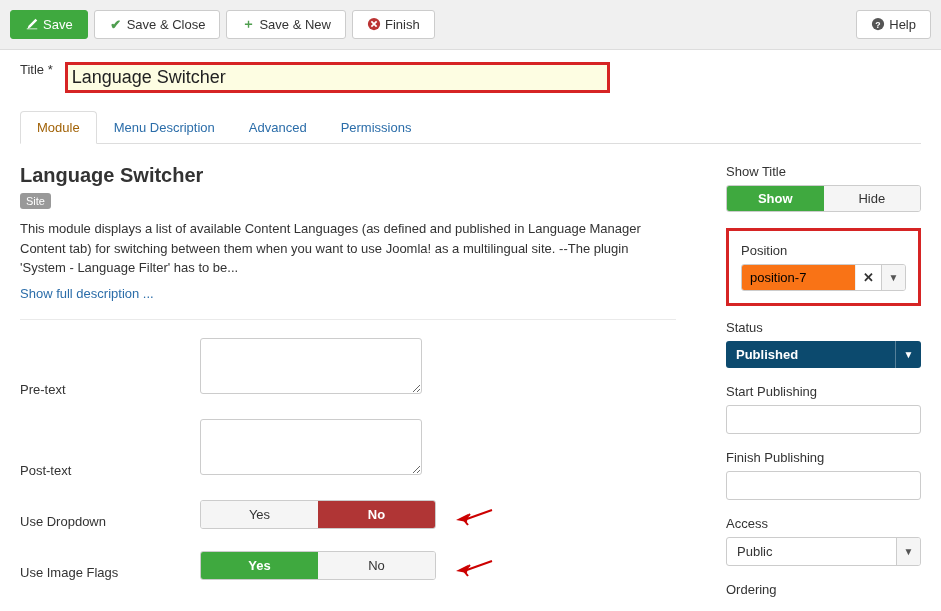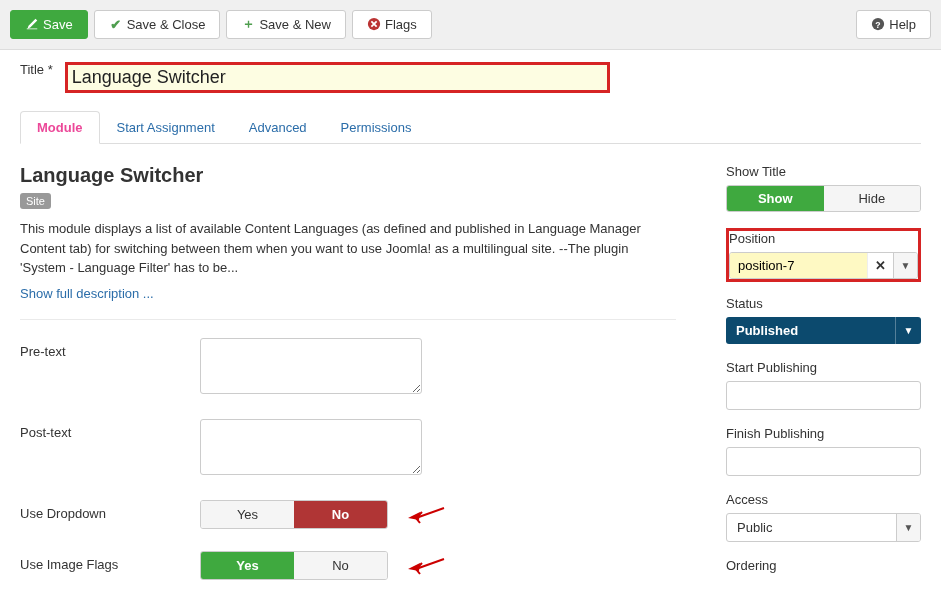--- a/index.html
+++ b/index.html
@@ -16,55 +16,55 @@
     
     .content { padding: 12px 20px 30px; }
     
     .title-row { display: flex; align-items: flex-start; gap: 12px; margin-bottom: 18px; }
     .title-label { font-size: 13px; }
     .title-input-wrap { border: 3px solid #d62424; background: #fdfde2; padding: 2px 4px; flex: 0 0 545px; }
     .title-input { border: none; background: transparent; font-size: 18px; width: 100%; outline: none; color: #222; }
     
     .tabs { display: flex; border-bottom: 1px solid #ddd; margin-bottom: 20px; }
     .tab { padding: 8px 16px; color: #2b6da9; cursor: pointer; border: 1px solid transparent; border-bottom: none; margin-bottom: -1px; }
-    .tab.active { color: #ec4899; border-color: #ddd; border-bottom: 1px solid #fff; border-radius: 4px 4px 0 0; background: #fff; font-weight: bold; }
+    .tab.active { color: #a16207; border-color: #ddd; border-bottom: 1px solid #fff; border-radius: 4px 4px 0 0; background: #fff; }
     
     .columns { display: flex; gap: 50px; }
     .col-left { flex: 1; }
     .col-right { width: 195px; }
     
     .section-heading { font-size: 20px; font-weight: bold; margin-bottom: 6px; }
     .badge-site { display: inline-block; background: #999; color: #fff; font-size: 11px; padding: 2px 6px; border-radius: 3px; margin-bottom: 10px; }
     .desc-text { font-size: 13px; color: #333; line-height: 1.5; margin-bottom: 8px; }
     .link { color: #2b6da9; cursor: pointer; font-size: 13px; }
     
     .divider { border-top: 1px solid #eaeaea; margin: 18px 0; }
     
-    .form-row { display: flex; align-items: flex-start; margin-bottom: 22px; }
+    .form-row { display: flex; align-items: flex-end; margin-bottom: 22px; }
     .form-label { width: 180px; font-size: 13px; padding-top: 6px; }
     .form-control { }
     textarea.txt { width: 222px; height: 56px; border: 1px solid #ccc; border-radius: 3px; resize: both; padding: 4px; font-family: inherit; }
     
-    .btngroup { display: flex; width: 188px; border: 1px solid #ccc; border-radius: 3px; overflow: hidden; }
+    .btngroup { display: flex; width: 236px; border: 1px solid #ccc; border-radius: 3px; overflow: hidden; }
     .btngroup .opt { flex: 1; text-align: center; padding: 6px 0; cursor: pointer; font-size: 13px; background: #f5f5f5; }
     .btngroup .opt.sel-green { background: #3fa93f; color: #fff; font-weight: bold; }
     .btngroup .opt.sel-red { background: #b03535; color: #fff; font-weight: bold; }
     
     .arrow { margin-left: 18px; margin-top: 4px; }
     
     .side-label { font-size: 13px; margin-bottom: 6px; color: #333; }
     .side-block { margin-bottom: 16px; }
     
     .showhide { display: flex; border: 1px solid #ccc; border-radius: 3px; overflow: hidden; }
     .showhide .opt { flex: 1; text-align: center; padding: 5px 0; cursor: pointer; font-size: 13px; background: #f5f5f5; }
     .showhide .opt.sel { background: #3fa93f; color: #fff; font-weight: bold; }
     
-    .pos-box { border: 3px solid #d62424; padding: 0; }
+    .pos-box { border: 3px solid #d62424; padding: 12px; }
     .pos-input-row { display: flex; border: 1px solid #ccc; border-radius: 3px; overflow: hidden; }
-    .pos-input { flex: 1; border: none; padding: 5px 8px; font-size: 13px; outline: none; background:#fef9c3; min-width:0; }
+    .pos-input { flex: 1; border: none; padding: 5px 8px; font-size: 13px; outline: none; background:#f97316; min-width:0; }
     .pos-clear { width: 26px; display: flex; align-items: center; justify-content: center; font-weight: bold; cursor: pointer; border-left: 1px solid #eee; background:#fff;}
     .pos-dd { width: 24px; display: flex; align-items: center; justify-content: center; border-left: 1px solid #ccc; cursor: pointer; background: #f5f5f5; font-size: 10px; color:#555;}
     
     .status-dd { display: flex; border-radius: 3px; overflow: hidden; background: #0c4a6e; color: #fff; }
     .status-dd .lbl { flex: 1; padding: 6px 10px; font-weight: bold; }
     .status-dd .caret { width: 26px; display: flex; align-items: center; justify-content: center; border-left: 1px solid rgba(255,255,255,0.3); font-size:10px;}
     
     .plain-input { width: 100%; border: 1px solid #ccc; border-radius: 3px; padding: 6px; font-size: 13px; background:#fff; }
     
     .access-dd { display: flex; border: 1px solid #ccc; border-radius: 3px; overflow: hidden; background: #fff; }
@@ -91,21 +91,21 @@
     <span class="icon icon-plus">＋</span>
     <span>Save &amp; New</span>
   </button>
   <button class="btn">
     <span class="icon">
       <svg width="14" height="14" viewBox="0 0 16 16">
           <circle cx="8" cy="8" r="7" fill="#b33"></circle>
           <path stroke="#fff" stroke-width="2" d="M5 5l6 6M11 5l-6 6"></path>
         </svg>
     </span>
-    <span>Flags</span>
+    <span>Finish</span>
   </button>
   <div class="toolbar-spacer"></div>
   <button class="btn">
     <span class="icon">
       <svg width="14" height="14" viewBox="0 0 16 16">
           <circle cx="8" cy="8" r="7" fill="#555"></circle>
           <text x="8" y="12" text-anchor="middle" fill="#fff" font-size="10" font-family="Arial" font-weight="bold">?</text>
         </svg>
     </span>
     <span>Help</span>
@@ -115,21 +115,21 @@
 <div class="content">
   <div class="title-row">
     <span class="title-label">Title *</span>
     <div class="title-input-wrap">
       <input class="title-input" value="Language Switcher" style="">
     </div>
   </div>
 
   <div class="tabs">
     <div class="tab active">Module</div>
-    <div class="tab">Start Assignment</div>
+    <div class="tab">Menu Description</div>
     <div class="tab">Advanced</div>
     <div class="tab">Permissions</div>
   </div>
 
   <div class="columns">
     <div class="col-left">
       <div class="section-heading">Language Switcher</div>
       <span class="badge-site">Site</span>
       <p class="desc-text">This module displays a list of available Content Languages (as defined and published in Language Manager Content tab) for switching between them when you want to use Joomla! as a multilingual site. --The plugin 'System - Language Filter' has to be...</p>
       <span class="link">Show full description ...</span>

